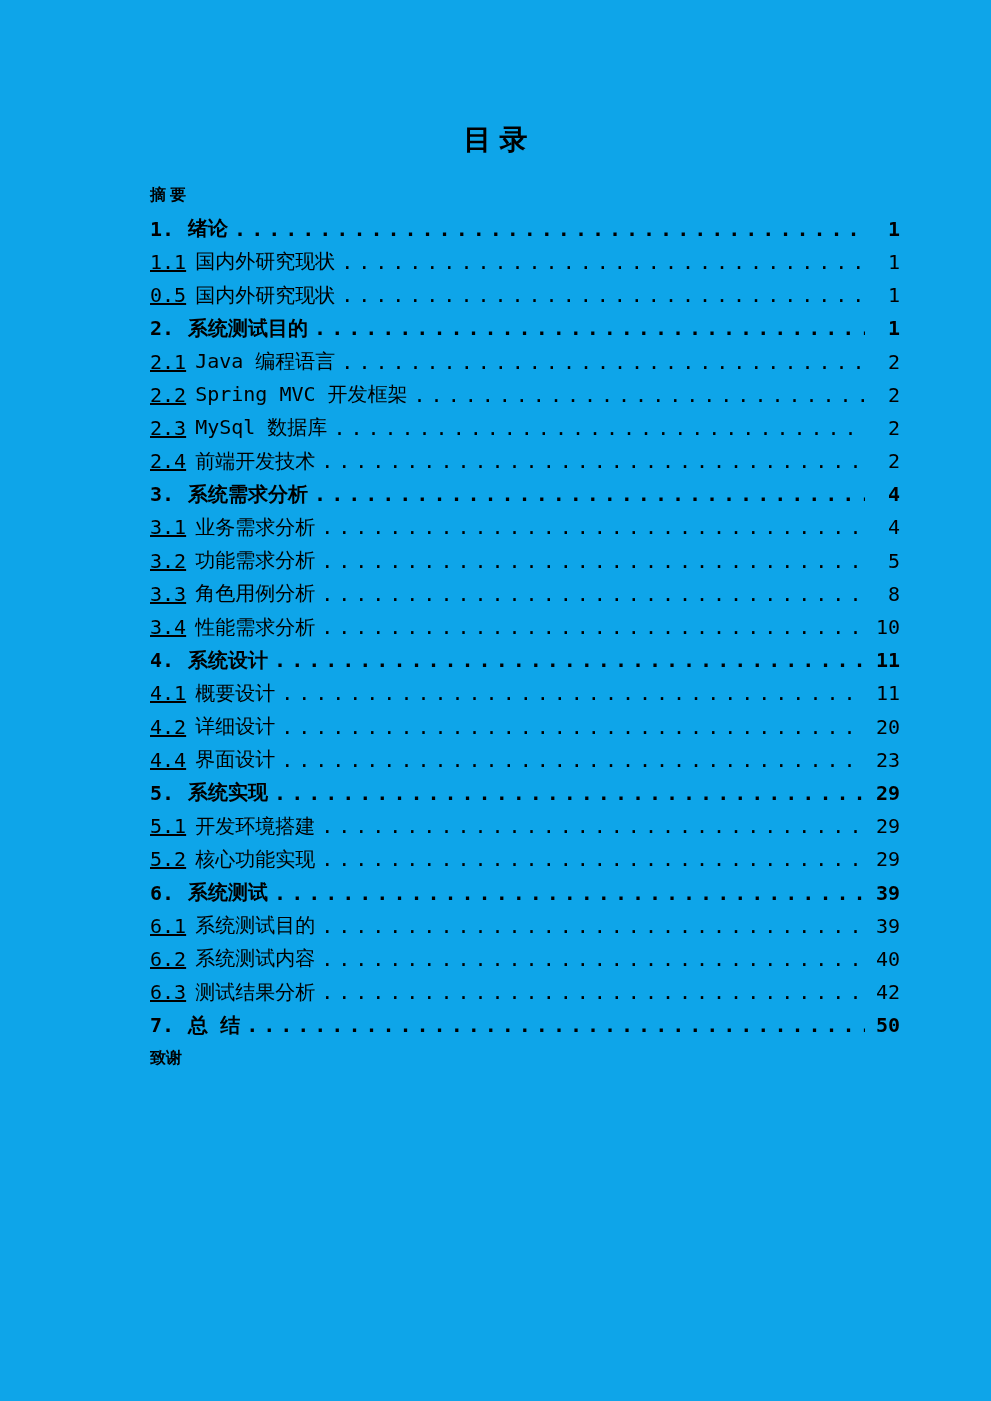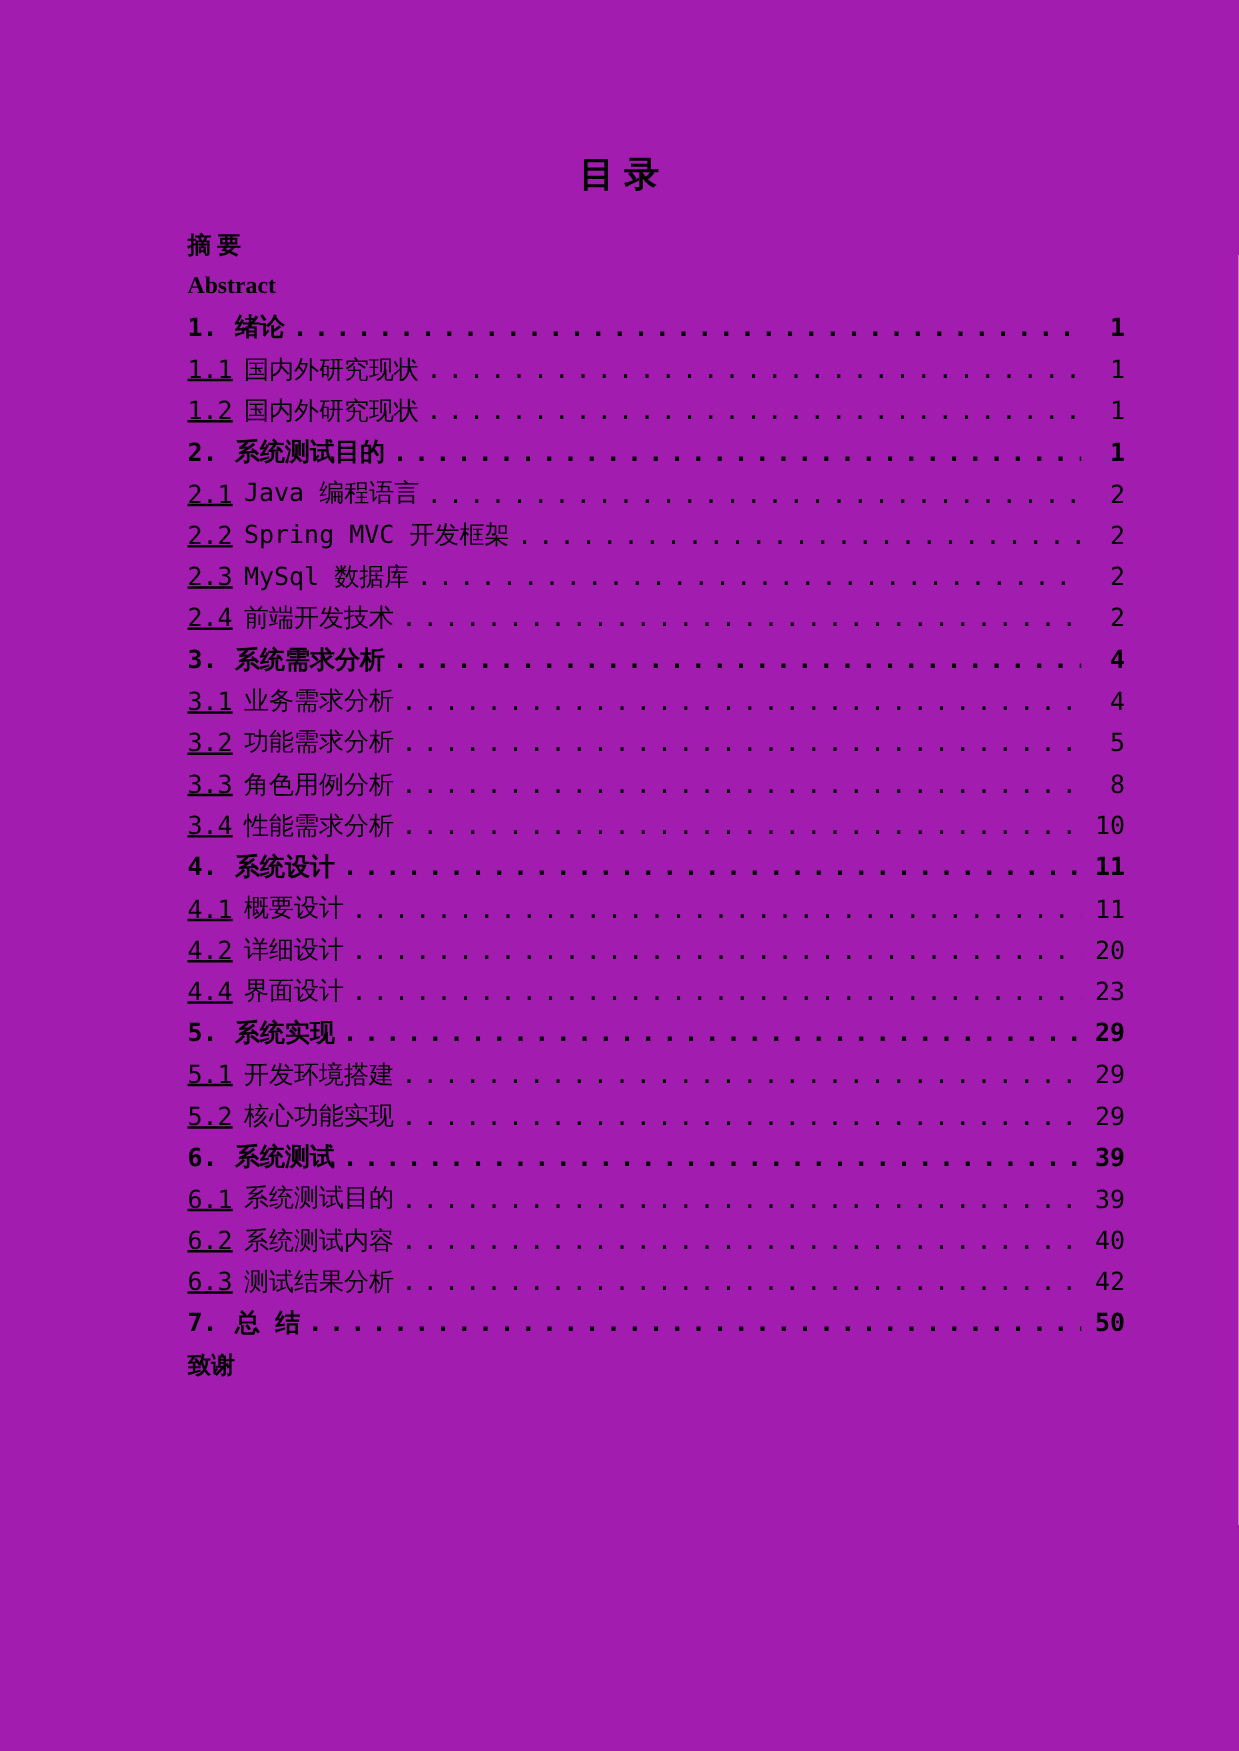--- a/index.html
+++ b/index.html
@@ -5,21 +5,21 @@
   html, body {
     margin: 0;
     padding: 0;
     background: #ffffff;
   }
   .page {
     position: relative;
     width: 991px;
     height: 1401px;
     box-sizing: border-box;
-    background: #a21caf;
+    background: #0ea5e9;
     color: #000000;
     overflow: hidden;
   }
   .doc-title {
     padding-top: 120px;
     margin-bottom: 19px;
     text-align: center;
     font-family: "Liberation Sans", sans-serif;
     font-weight: bold;
     font-size: 28px;
@@ -39,21 +39,21 @@
     white-space: nowrap;
   }
   .toc-row .num:empty { display: none; }
   .t-section .num { margin-right: 9px; text-decoration: underline; }
   .t-chapter .num { margin-right: 14px; }
   .t-chapter, .t-front, .t-back {
     font-weight: bold;
   }
   .t-front, .t-back {
     font-family: "Liberation Serif", "DejaVu Serif", serif;
-    font-size: 19px;
+    font-size: 16px;
   }
   .dots {
     flex: 1 1 auto;
     min-width: 0;
     overflow: hidden;
     white-space: nowrap;
     margin: 0 9px 0 6px;
     height: 100%;
     display: flex;
     align-items: center;
@@ -73,39 +73,34 @@
 <body>
 
 <div class="page">
   <div class="doc-title">目 录</div>
   <div class="toc">
       <div class="toc-row t-front">
 
     <span class="ttl">摘 要</span>
 
   </div>
-      <div class="toc-row t-front">
-
-    <span class="ttl">Abstract</span>
-
-  </div>
       <div class="toc-row t-chapter">
     <span class="num">1.</span>
     <span class="ttl">绪论</span>
     <span class="dots"></span>
     <span class="pg">1</span>
   </div>
       <div class="toc-row t-section">
     <span class="num">1.1</span>
     <span class="ttl">国内外研究现状</span>
     <span class="dots"></span>
     <span class="pg">1</span>
   </div>
       <div class="toc-row t-section">
-    <span class="num">1.2</span>
+    <span class="num">0.5</span>
     <span class="ttl">国内外研究现状</span>
     <span class="dots"></span>
     <span class="pg">1</span>
   </div>
       <div class="toc-row t-chapter">
     <span class="num">2.</span>
     <span class="ttl">系统测试目的</span>
     <span class="dots"></span>
     <span class="pg">1</span>
   </div>

